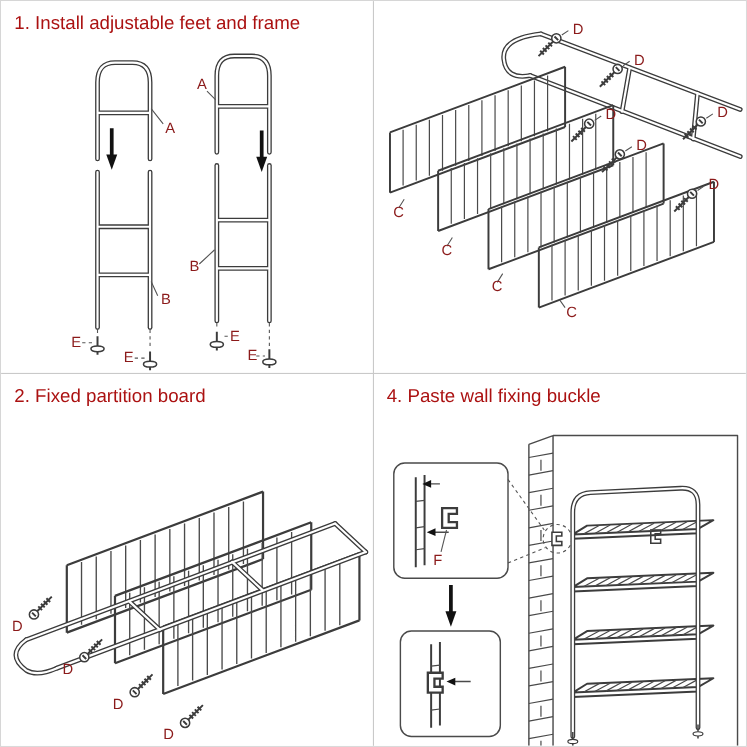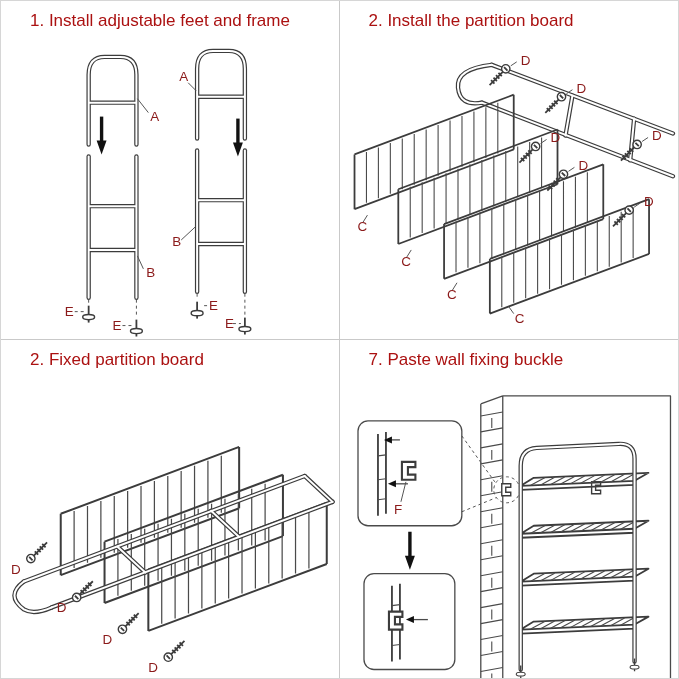--- a/index.html
+++ b/index.html
@@ -12,21 +12,21 @@
     display:grid;grid-template-columns:1fr 1fr;grid-template-rows:1fr 1fr;
     font-family:"Liberation Sans", sans-serif;
     background:#fff;
   }
   .panel{position:relative;box-sizing:border-box;overflow:hidden;background:#fff;}
   .p1{border-right:1px solid var(--divider);border-bottom:1px solid var(--divider);}
   .p2{border-bottom:1px solid var(--divider);}
   .p3{border-right:1px solid var(--divider);}
   h2.step-title{
     margin:0;height:34px;box-sizing:border-box;
-    padding:11px 0 0 29px;font-size:17px;font-weight:400;line-height:1.1;
+    padding:11px 0 0 12px;font-size:17px;font-weight:400;line-height:1.1;
     color:var(--title);letter-spacing:0;
   }
   svg.draw{display:block;width:100%;height:calc(100% - 34px);}
   
   .to{stroke:var(--line);stroke-width:4.4;fill:none;stroke-linecap:round;stroke-linejoin:round;}
   .ti{stroke:#fff;stroke-width:2;fill:none;stroke-linecap:round;stroke-linejoin:round;}
   
   .fe{stroke:var(--line);stroke-width:1.8;fill:none;stroke-linejoin:round;}
   .fs{stroke:#4a4a4a;stroke-width:1.1;fill:none;}
   .thin{stroke:#4a4a4a;stroke-width:1.3;fill:none;stroke-linejoin:round;}
@@ -137,21 +137,20 @@
       <text class="lbl" x="146" y="243">B</text>
       <text class="lbl" x="172" y="212">B</text>
       <text class="lbl" x="64" y="282">E</text>
       <text class="lbl" x="112" y="296">E</text>
       <text class="lbl" x="209" y="276">E</text>
       <text class="lbl" x="225" y="294">E</text>
     </svg>
   </section>
 
   <section class="panel p2">
-    <h2 class="step-title">2. Install the partition board</h2>
     <svg class="draw" viewBox="0 0 339 305">
       <g>
         <use href="#p2rail" class="to"></use>
           <use href="#p2rail" class="ti"></use>
       </g>
       <g transform="translate(14,120)">
           <use href="#fence"></use>
         </g>
       <g transform="translate(58,155)">
           <use href="#fence"></use>
@@ -231,21 +230,21 @@
         </g>
 
       <text class="lbl" x="10" y="200">D</text>
       <text class="lbl" x="56" y="239">D</text>
       <text class="lbl" x="102" y="271">D</text>
       <text class="lbl" x="148" y="299">D</text>
     </svg>
   </section>
 
   <section class="panel">
-    <h2 class="step-title">7. Paste wall fixing buckle</h2>
+    <h2 class="step-title">4. Paste wall fixing buckle</h2>
     <svg class="draw" viewBox="0 0 339 305">
 
       <g>
         <path class="thin" d="M163 22 L331 22 L331 305 M163 22 L163 305 M141 30 L163 22 M141 30 L141 305"></path>
         <path class="fs" d="M141 42 L163 38 M141 58 L163 54 M141 74 L163 70 M141 90 L163 86 M141 106 L163 102 M141 122 L163 118 M141 138 L163 134 M141 154 L163 150 M141 170 L163 166 M141 186 L163 182 M141 202 L163 198 M141 218 L163 214 M141 234 L163 230 M141 250 L163 246 M141 266 L163 262 M141 282 L163 278 M141 298 L163 294"></path>
         <path class="fs" d="M152 44 L152 54 M152 76 L152 86 M152 108 L152 118 M152 140 L152 150 M152 172 L152 182 M152 204 L152 214 M152 236 L152 246 M152 268 L152 278 M152 300 L152 305"></path>
       </g>
 
       <g transform="translate(162,110)">
           <use href="#clip"></use>

